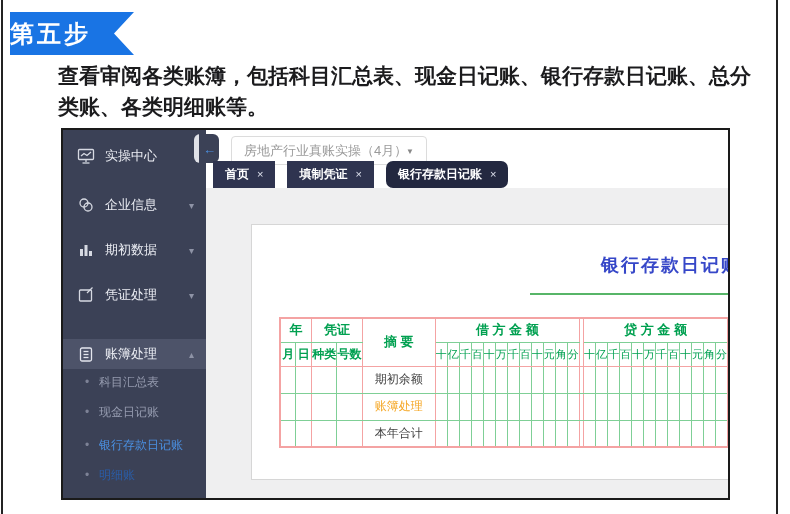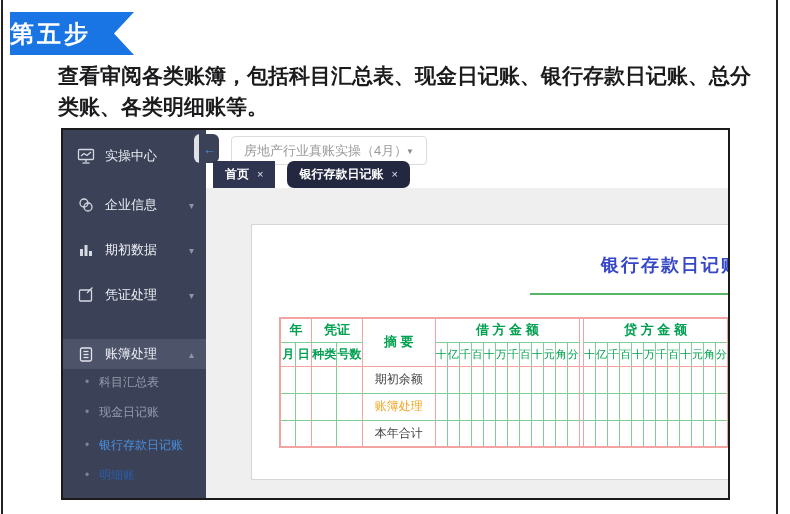--- a/index.html
+++ b/index.html
@@ -170,20 +170,23 @@
     </div>
     <div class="course-select">
       <span class="val">房地产行业真账实操（4月）</span>
       <span class="caret">▼</span>
     </div>
 
     <div class="tabbar">
       <div class="tab">
         <span>首页</span><span class="x">×</span>
       </div>
+      <div class="tab">
+        <span>填制凭证</span><span class="x">×</span>
+      </div>
       <div class="tab active">
         <span>银行存款日记账</span><span class="x">×</span>
       </div>
     </div>
 
     <div class="content">
       <div class="card">
         <div class="doc-title">银行存款日记账</div>
         <div class="title-rule"></div>
 

